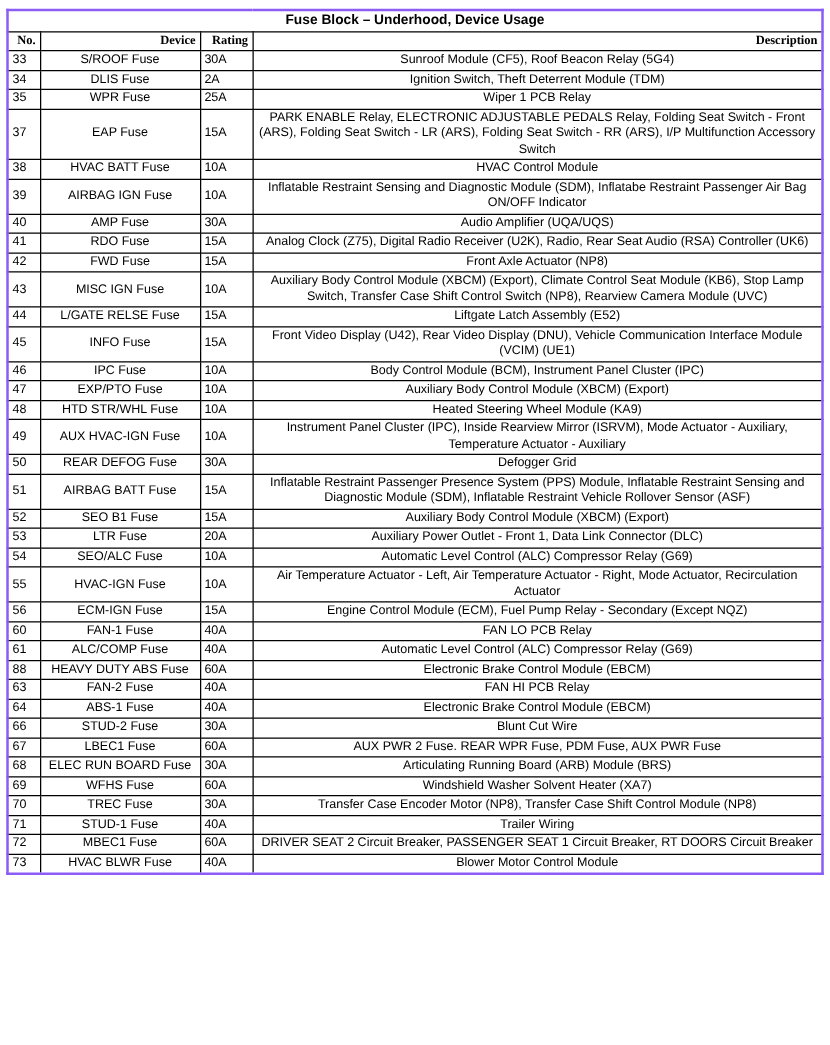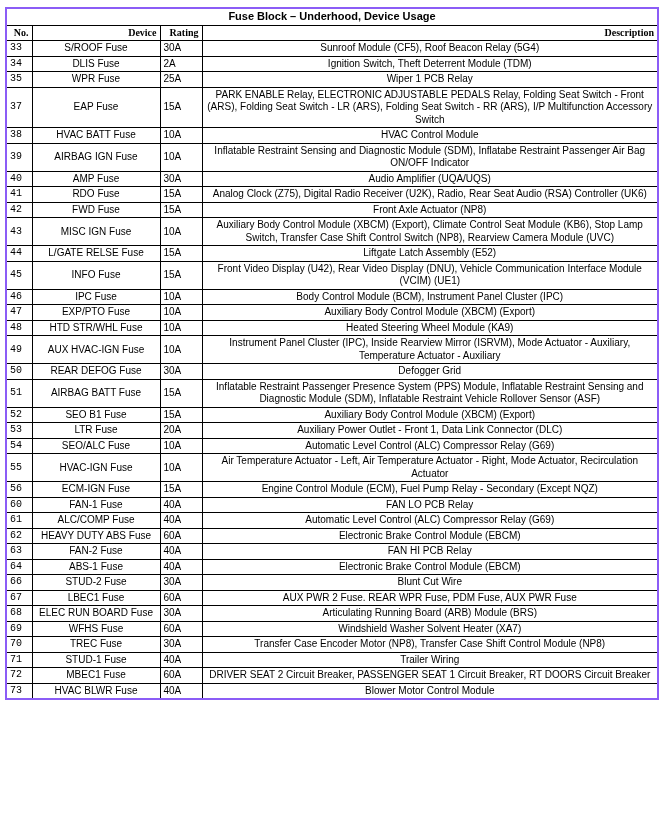--- a/index.html
+++ b/index.html
@@ -40,21 +40,21 @@
   th.col-header {
     text-align: right;
     font-weight: bold;
     font-size: 10px;
     font-family: Liberation Serif, serif;
   }
   col.c-no   { width: 26px; }
   col.c-dev  { width: 128px; }
   col.c-rat  { width: 42px; }
   col.c-desc { width: auto; }
-  td.col-no   { text-align: left; font-family: Liberation Mono, monospace; }
+  td.col-no   { text-align: left; }
   td.col-device { text-align: center; }
   td.col-rating { text-align: left; }
   td.col-desc   { text-align: center; }
 </style>
 </head>
 <body>
 
 <div class="page">
   <table class="fuse-table">
     <colgroup>
@@ -219,21 +219,21 @@
           <td class="col-rating">40A</td>
           <td class="col-desc">FAN LO PCB Relay</td>
         </tr>
         <tr>
           <td class="col-no">61</td>
           <td class="col-device">ALC/COMP Fuse</td>
           <td class="col-rating">40A</td>
           <td class="col-desc">Automatic Level Control (ALC) Compressor Relay (G69)</td>
         </tr>
         <tr>
-          <td class="col-no">62</td>
+          <td class="col-no">88</td>
           <td class="col-device">HEAVY DUTY ABS Fuse</td>
           <td class="col-rating">60A</td>
           <td class="col-desc">Electronic Brake Control Module (EBCM)</td>
         </tr>
         <tr>
           <td class="col-no">63</td>
           <td class="col-device">FAN-2 Fuse</td>
           <td class="col-rating">40A</td>
           <td class="col-desc">FAN HI PCB Relay</td>
         </tr>

